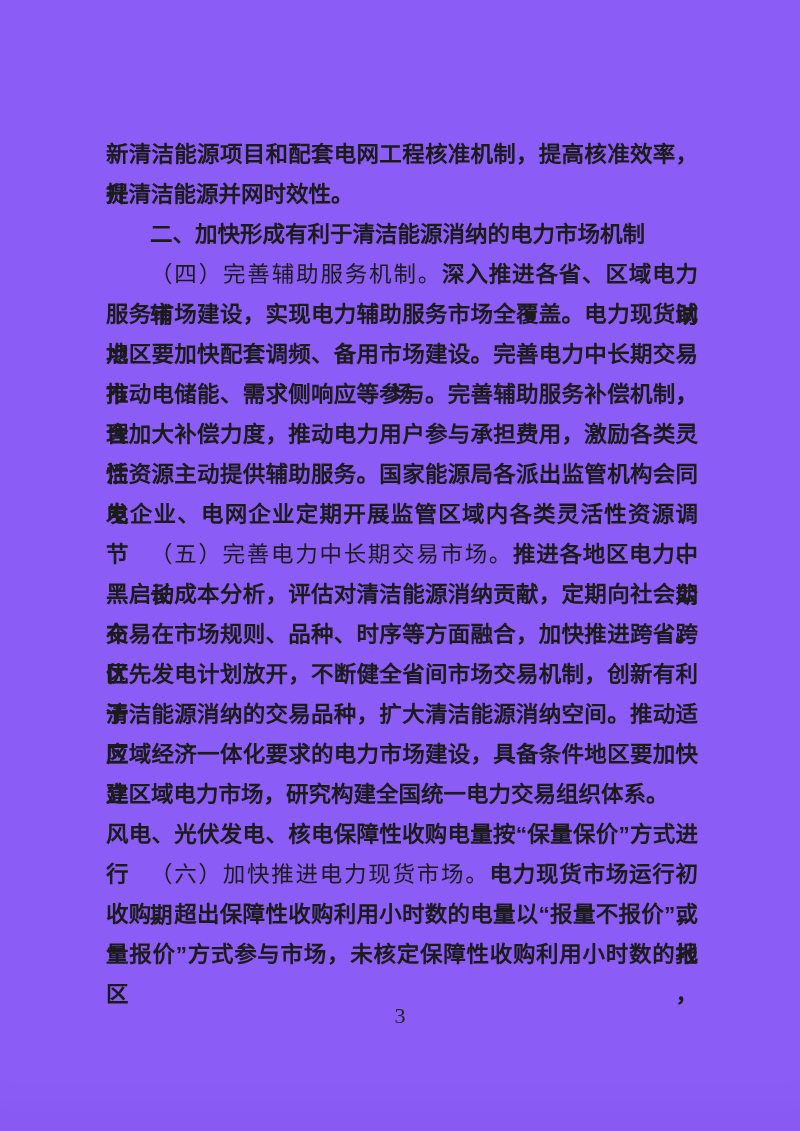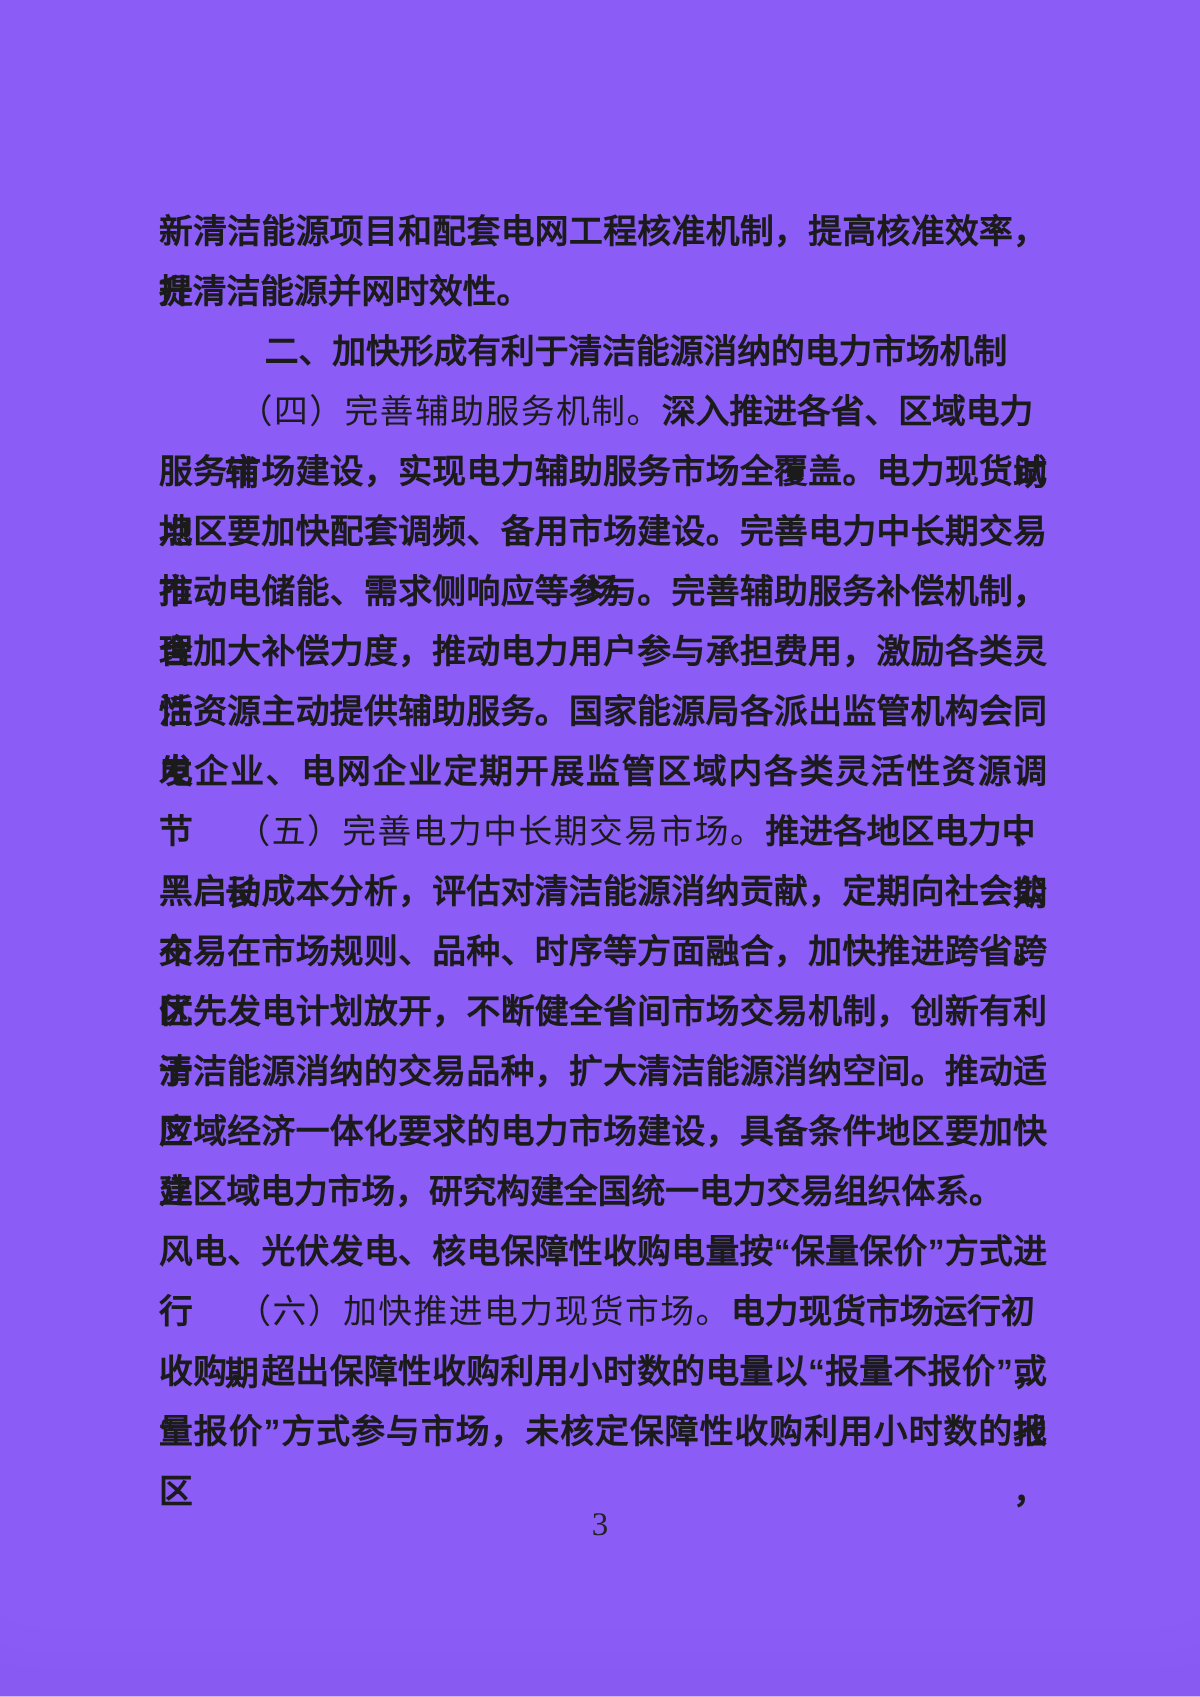--- a/index.html
+++ b/index.html
@@ -29,21 +29,20 @@
     color: #1b1b1b;
     white-space: nowrap;
   }
   .line.justify {
     white-space: normal;
     text-align: justify;
     text-align-last: justify;
   }
   .line.indent {
     padding-left: 44px;
-    text-align: center;
   }
   .line.indent.justify {
     
     width: 548px;
   }
   .seg-hei {
     font-family: "Liberation Sans", sans-serif;
     font-weight: 700;
   }
   .seg-kai {

